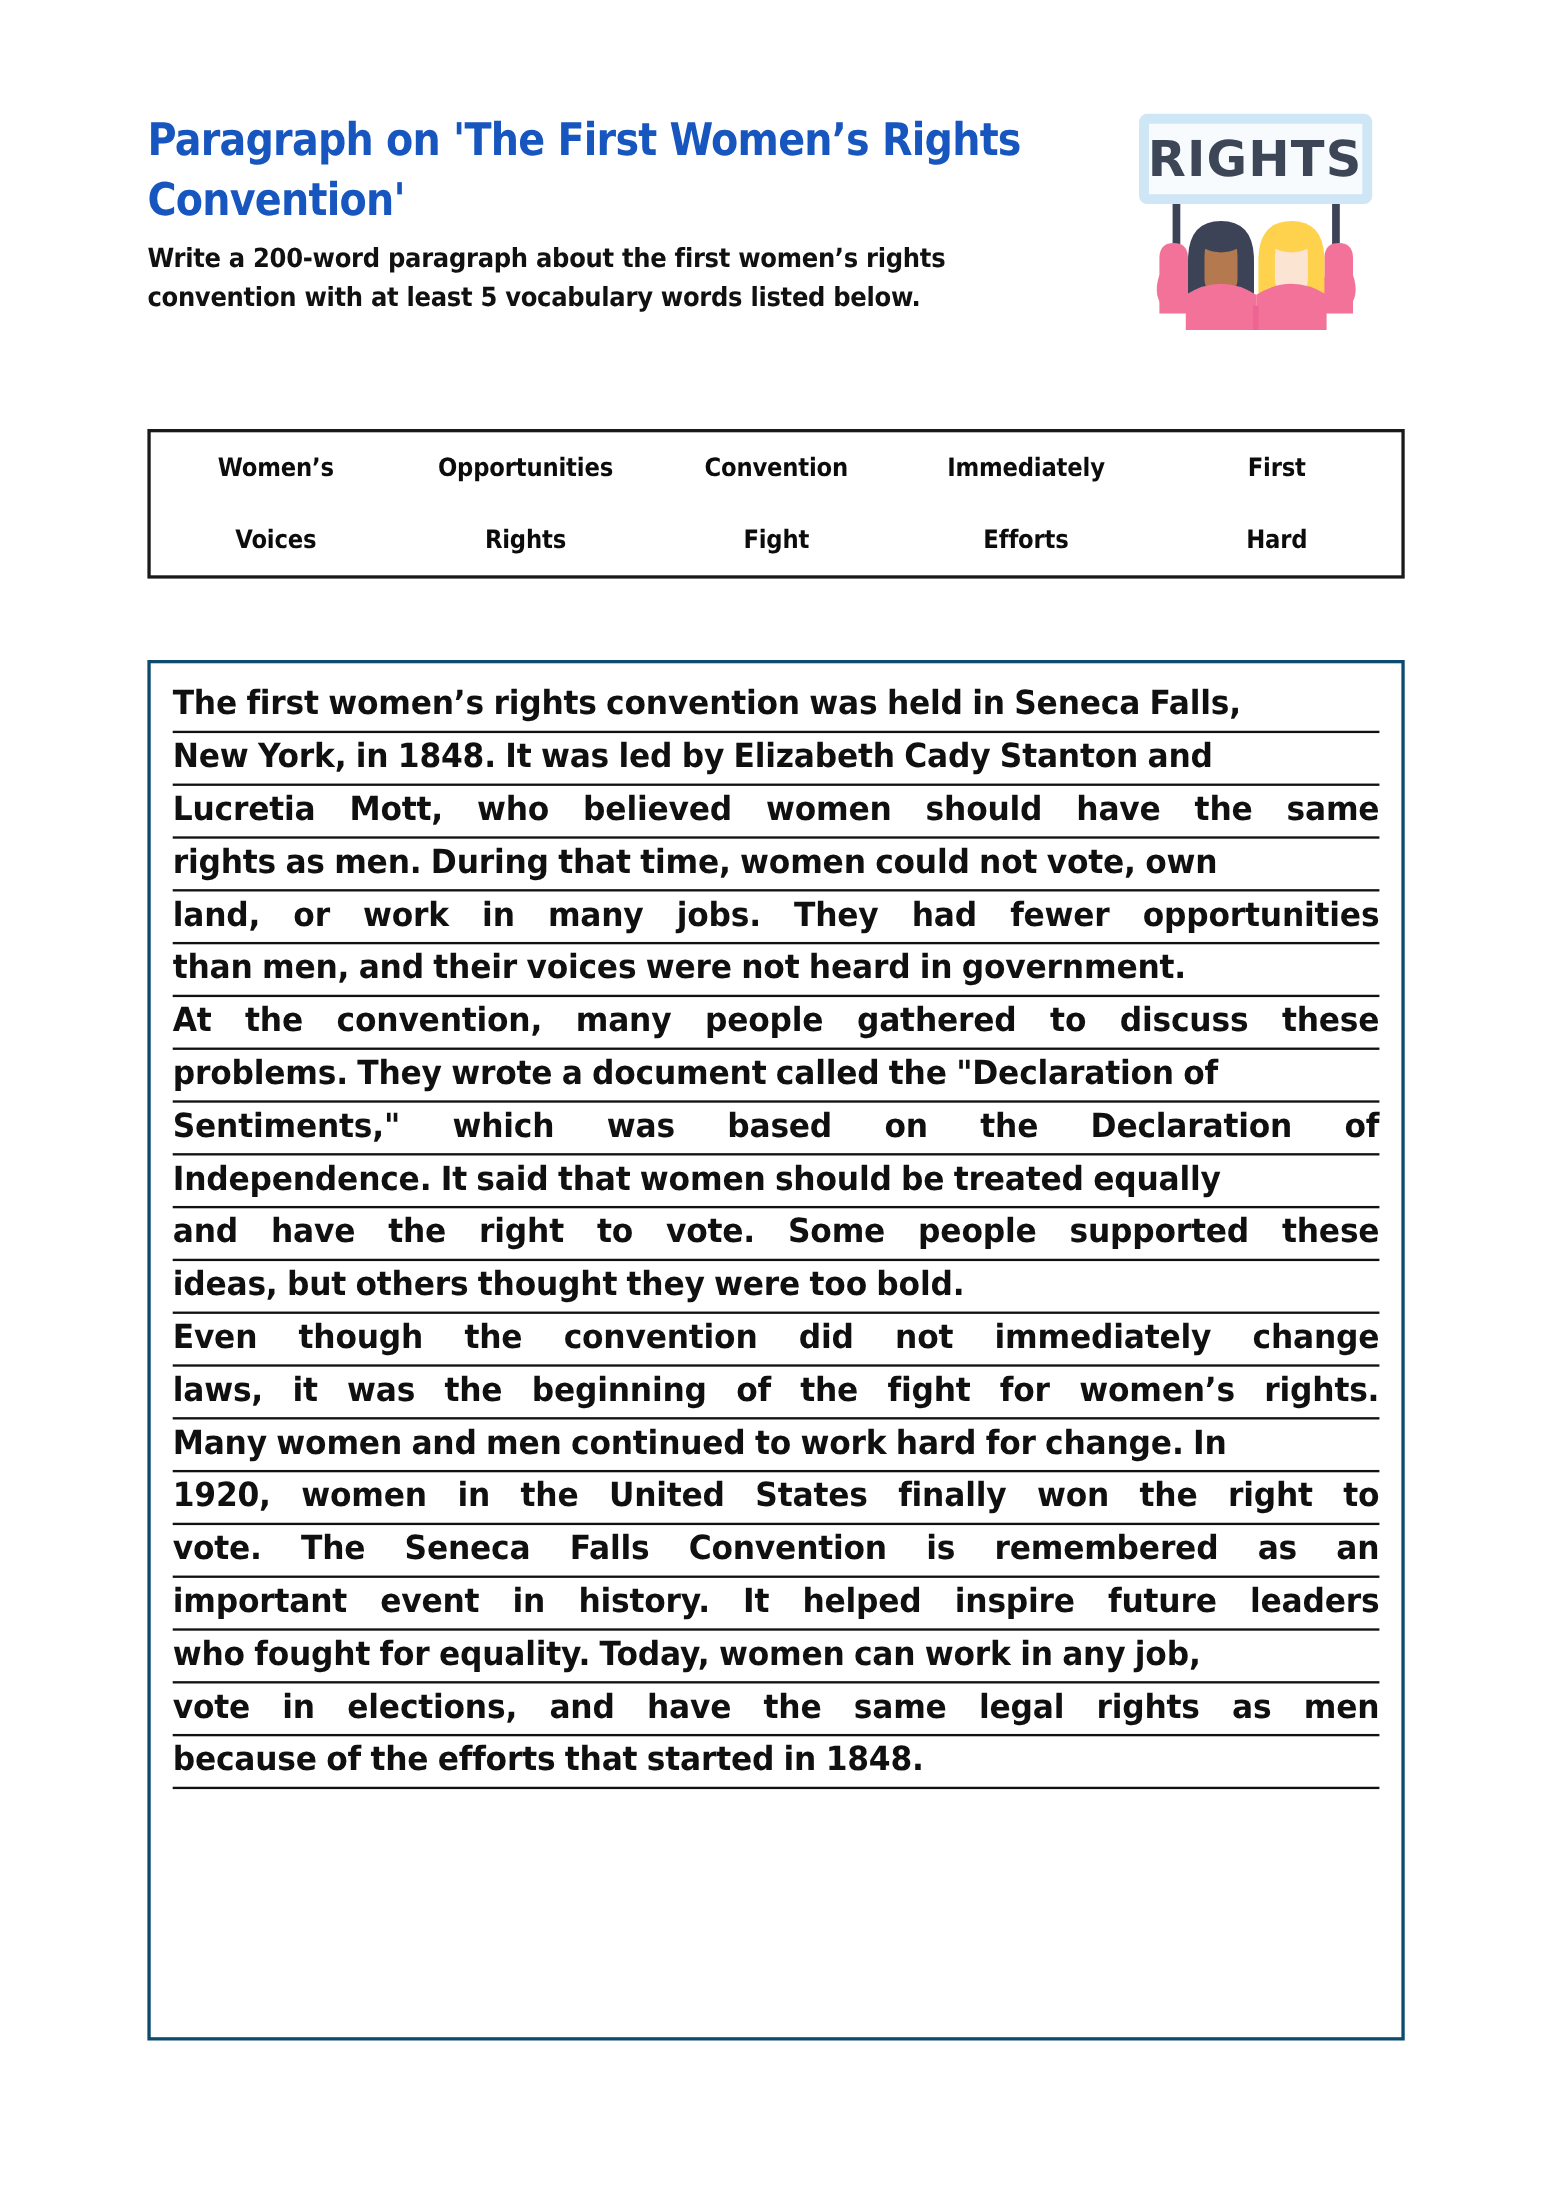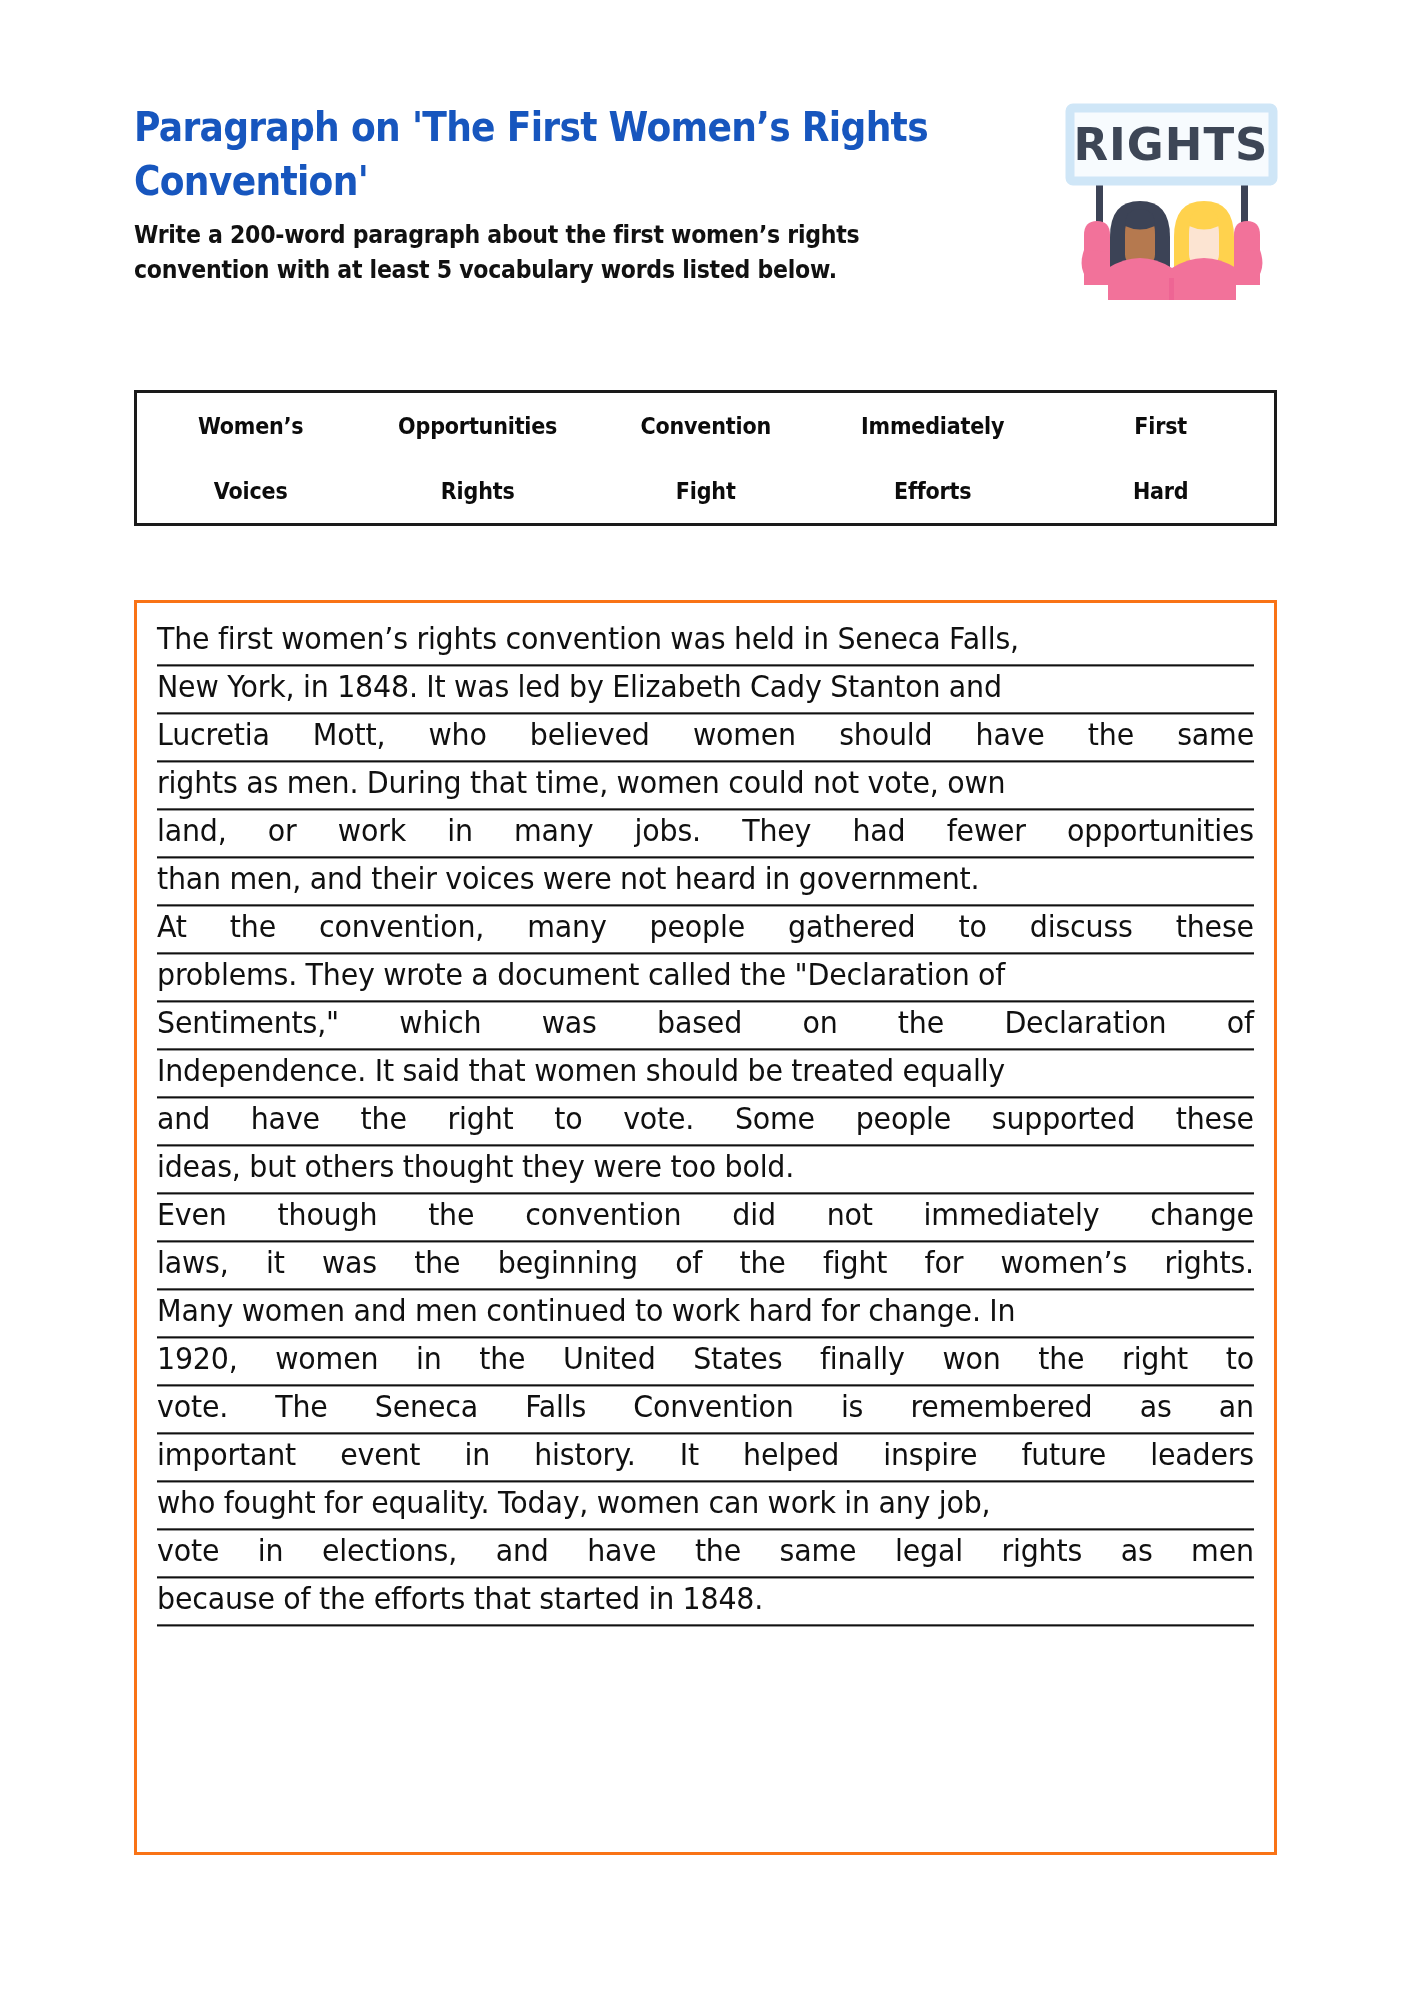--- a/index.html
+++ b/index.html
@@ -22,21 +22,20 @@
   }
 
   
   .header {
     position: absolute;
     left: 134px;
     top: 100px;
     width: 1145px;
     display: flex;
     align-items: flex-start;
-    justify-content: space-between;
   }
   .header-text {
     width: 900px;
   }
   .worksheet-title {
     font-family: "DejaVu Sans", sans-serif;
     font-size: 41px;
     line-height: 1.32;
     font-weight: 700;
     color: #1756be;
@@ -97,24 +96,25 @@
     transform: scaleX(0.9);
   }
 
   
   .answer-box {
     position: absolute;
     left: 134px;
     top: 600px;
     width: 1143px;
     height: 1255px;
-    border: 3px solid #f97316;
+    border: 3px solid #0c4a6e;
     box-sizing: border-box;
     background: #ffffff;
     padding: 14px 20px 8px 20px;
+    font-weight: bold;
   }
   .para-block {
     margin: 0;
   }
   .para-line {
     font-family: "DejaVu Sans", sans-serif;
     font-size: 28.5px;
     color: #101010;
     line-height: 46px;
     height: 46px;

